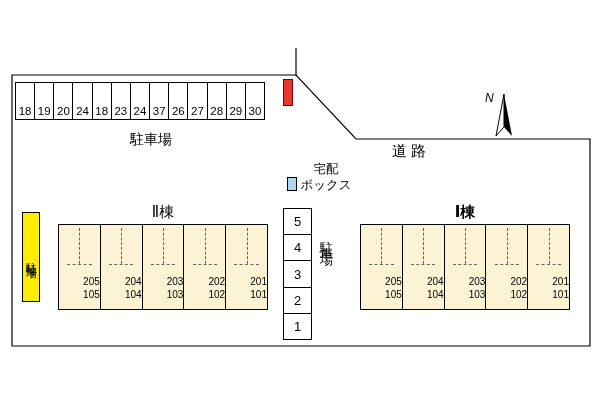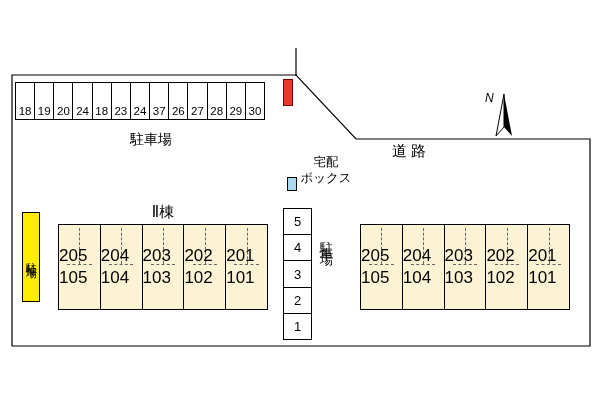--- a/index.html
+++ b/index.html
@@ -16,21 +16,21 @@
   
   .pcol{display:flex;flex-direction:column;border:1px solid #000;background:#fff}
   .pcol .cell{flex:1;border-bottom:1px solid #000;display:flex;align-items:center;justify-content:center}
   .pcol .cell:last-child{border-bottom:none}
   
   .building{display:flex;border:1px solid #000;background:var(--unit-fill,#fcf3d4)}
   .unit{flex:1;position:relative;border-right:1px solid #000}
   .unit:last-child{border-right:none}
   .unit .dash{position:absolute;left:50%;top:3px;height:36px;width:0;border-left:1px dashed #666}
   .unit .dash-h{position:absolute;left:20%;top:39px;width:60%;height:0;border-top:1px dashed #666}
-  .unit .nums{position:absolute;left:0;right:0;bottom:20px;text-align:left;font-size:17px;line-height:1.3}
+  .unit .nums{position:absolute;left:0;right:0;bottom:8px;text-align:right;font-size:10px;line-height:1.3}
   
   .marker-red{width:10px;height:27px;background:var(--garbage-marker,#e8382d);border:1px solid #7a0000}
   .marker-blue{width:10px;height:14px;background:var(--delivery-marker,#a9daee);border:1px solid #000}
   
   .bike{background:var(--bicycle-fill,#ffec00);border:1px solid #000;display:flex;align-items:center;justify-content:center}
   .vtext{writing-mode:vertical-rl;text-orientation:upright}
 </style>
 </head>
 <body>
 
@@ -60,29 +60,30 @@
     <div class="cell">26</div>
     <div class="cell">27</div>
     <div class="cell">28</div>
     <div class="cell">29</div>
     <div class="cell">30</div>
   </div>
 
   <div class="abs lbl" style="left:130px;top:131px;font-size:14px">駐車場</div>
 
 
-  <div class="abs lbl" style="left:298px;top:154px;width:56px;text-align:center;font-size:12.5px;line-height:1.3;white-space:normal">
+  <div class="abs lbl" style="left:298px;top:161px;width:56px;text-align:center;font-size:12.5px;line-height:1.3;white-space:normal">
     <div>宅配</div>
     <div>ボックス</div>
   </div>
   <div class="abs marker-blue" style="left:287px;top:177px"></div>
 
   <div class="abs lbl" style="left:392px;top:142px;font-size:15px;letter-spacing:4px">道路</div>
 
   <div class="abs lbl" style="left:58px;top:203px;width:210px;text-align:center;font-size:15px;font-weight:normal">Ⅱ棟</div>
+  <div class="abs lbl" style="left:360px;top:203px;width:210px;text-align:center;font-size:15px;font-weight:bold">Ⅰ棟</div>
 
   <div class="abs building" style="left:58px;top:224px;width:210px;height:86px">
     <div class="unit">
       <div class="dash"></div>
       <div class="dash-h"></div>
       <div class="nums">
         <div>205</div>
         <div>105</div>
       </div>
     </div>

